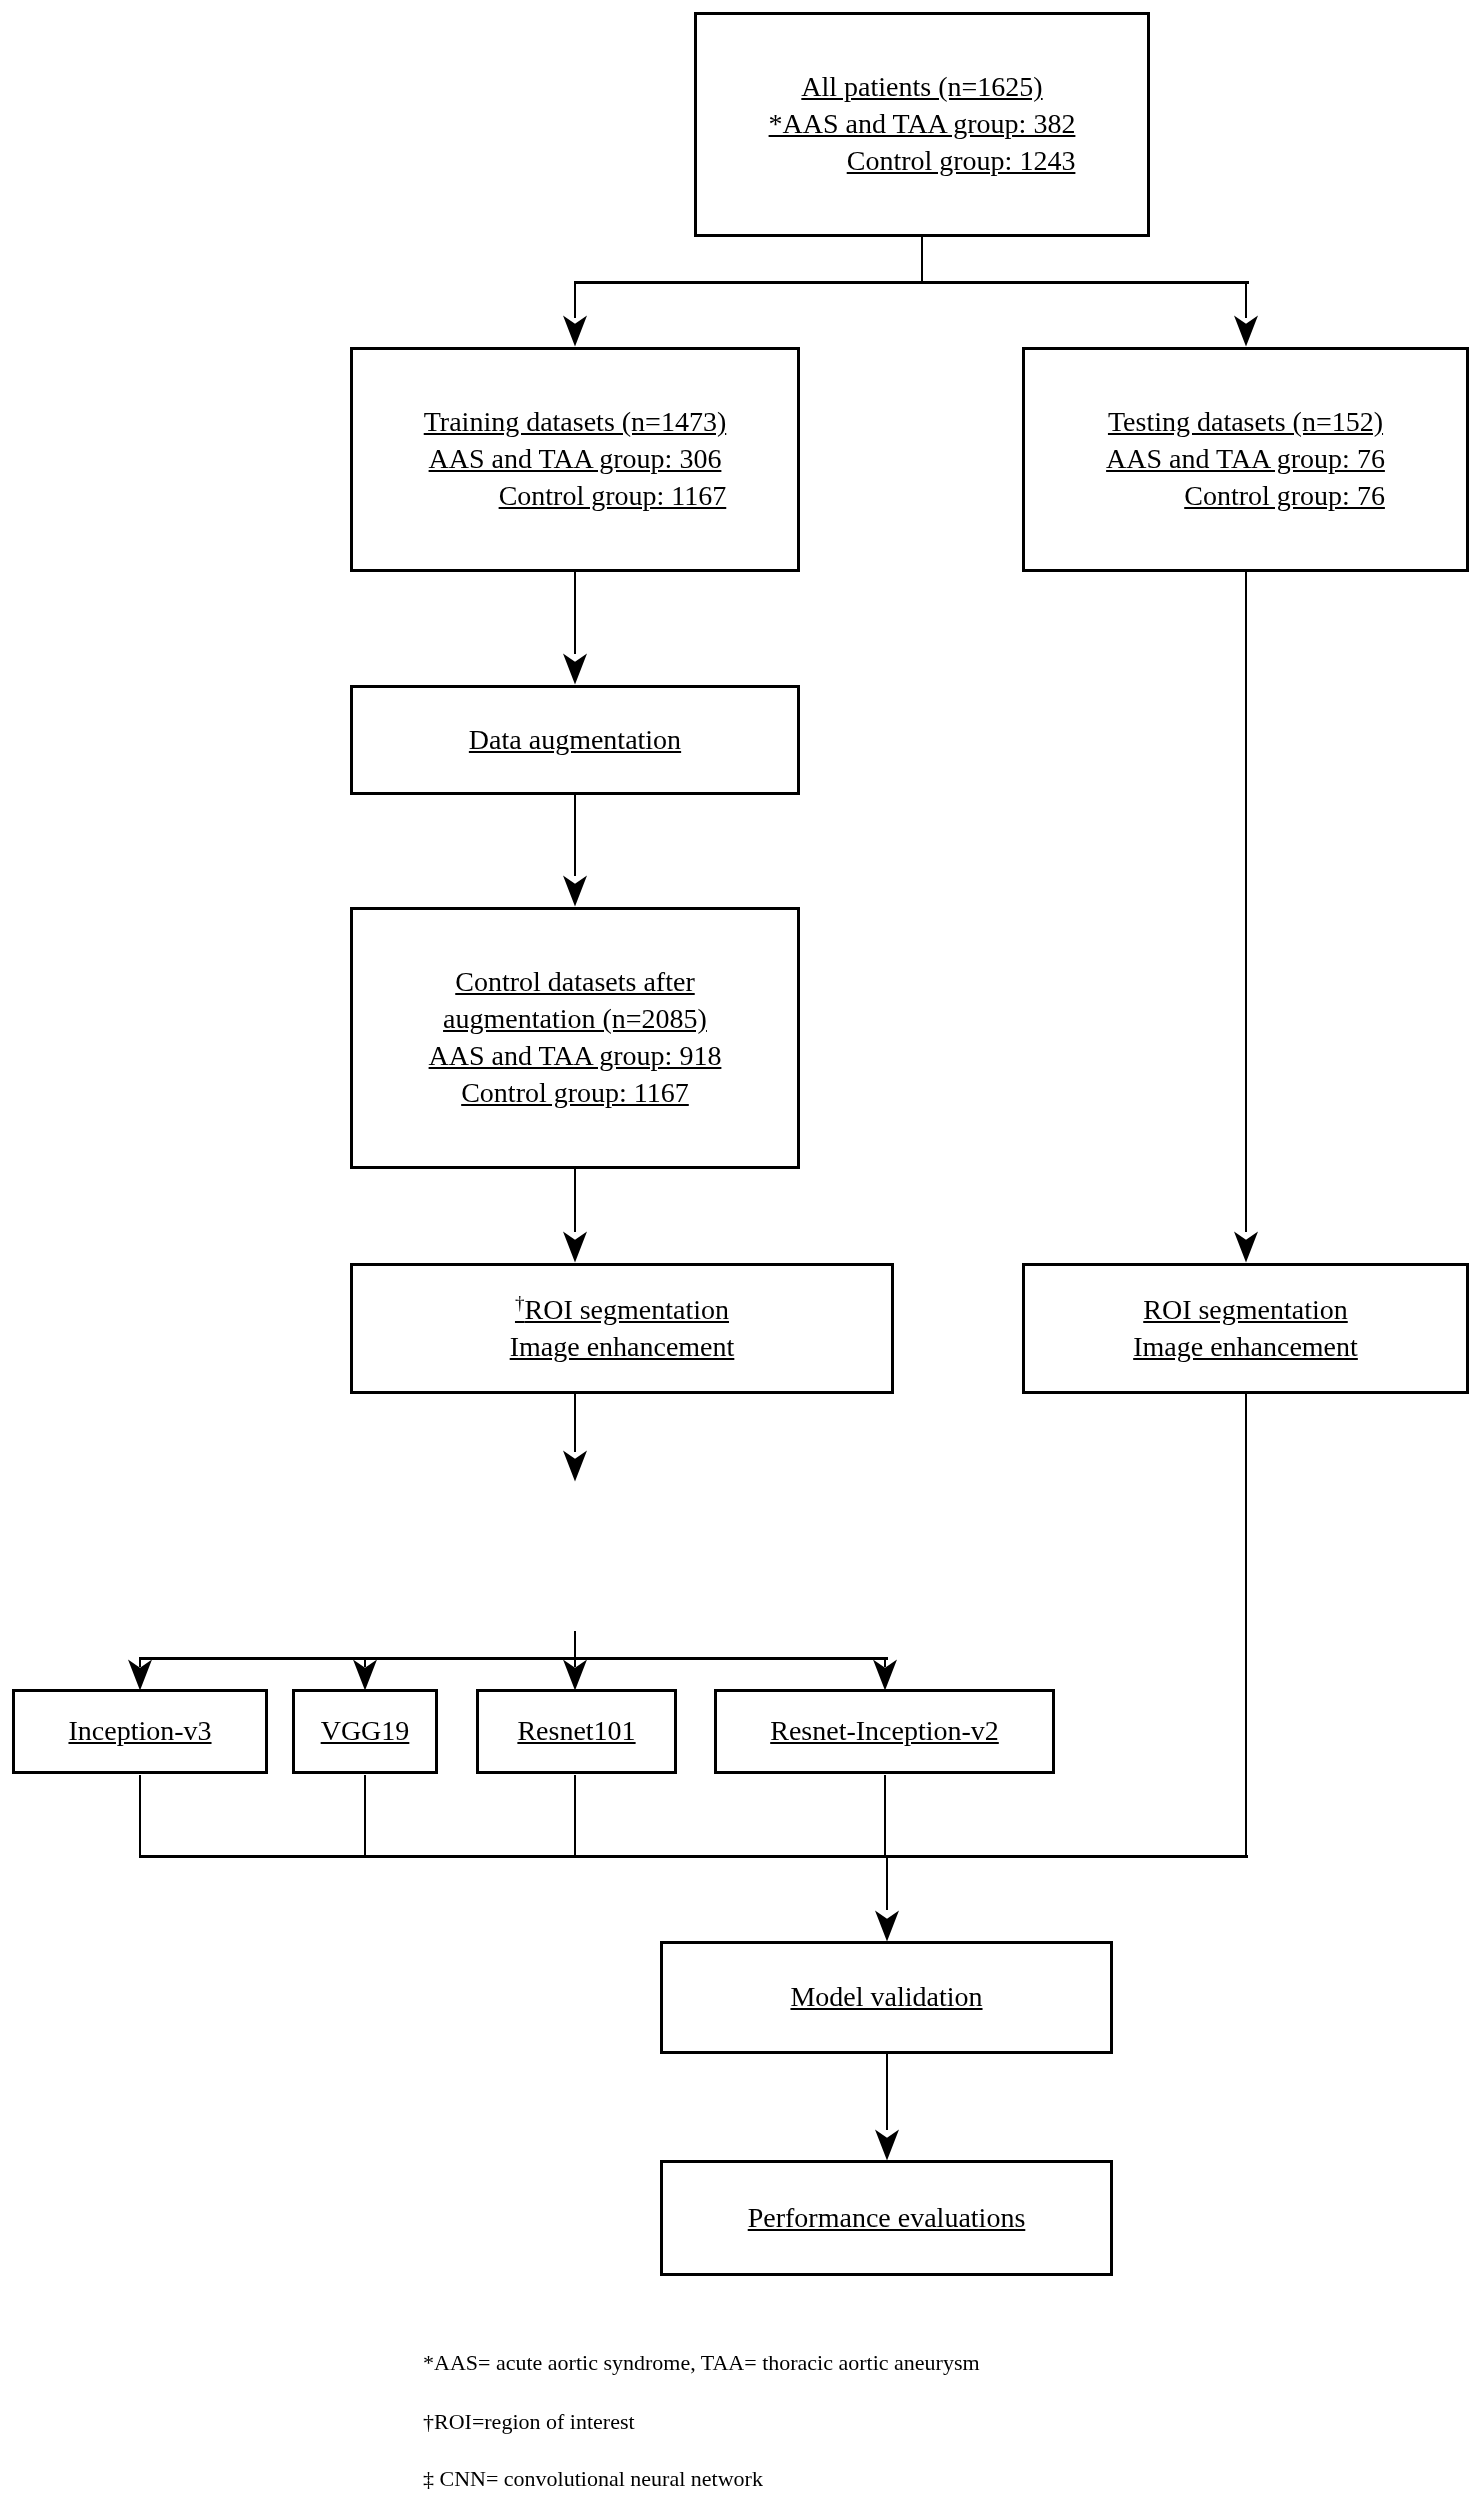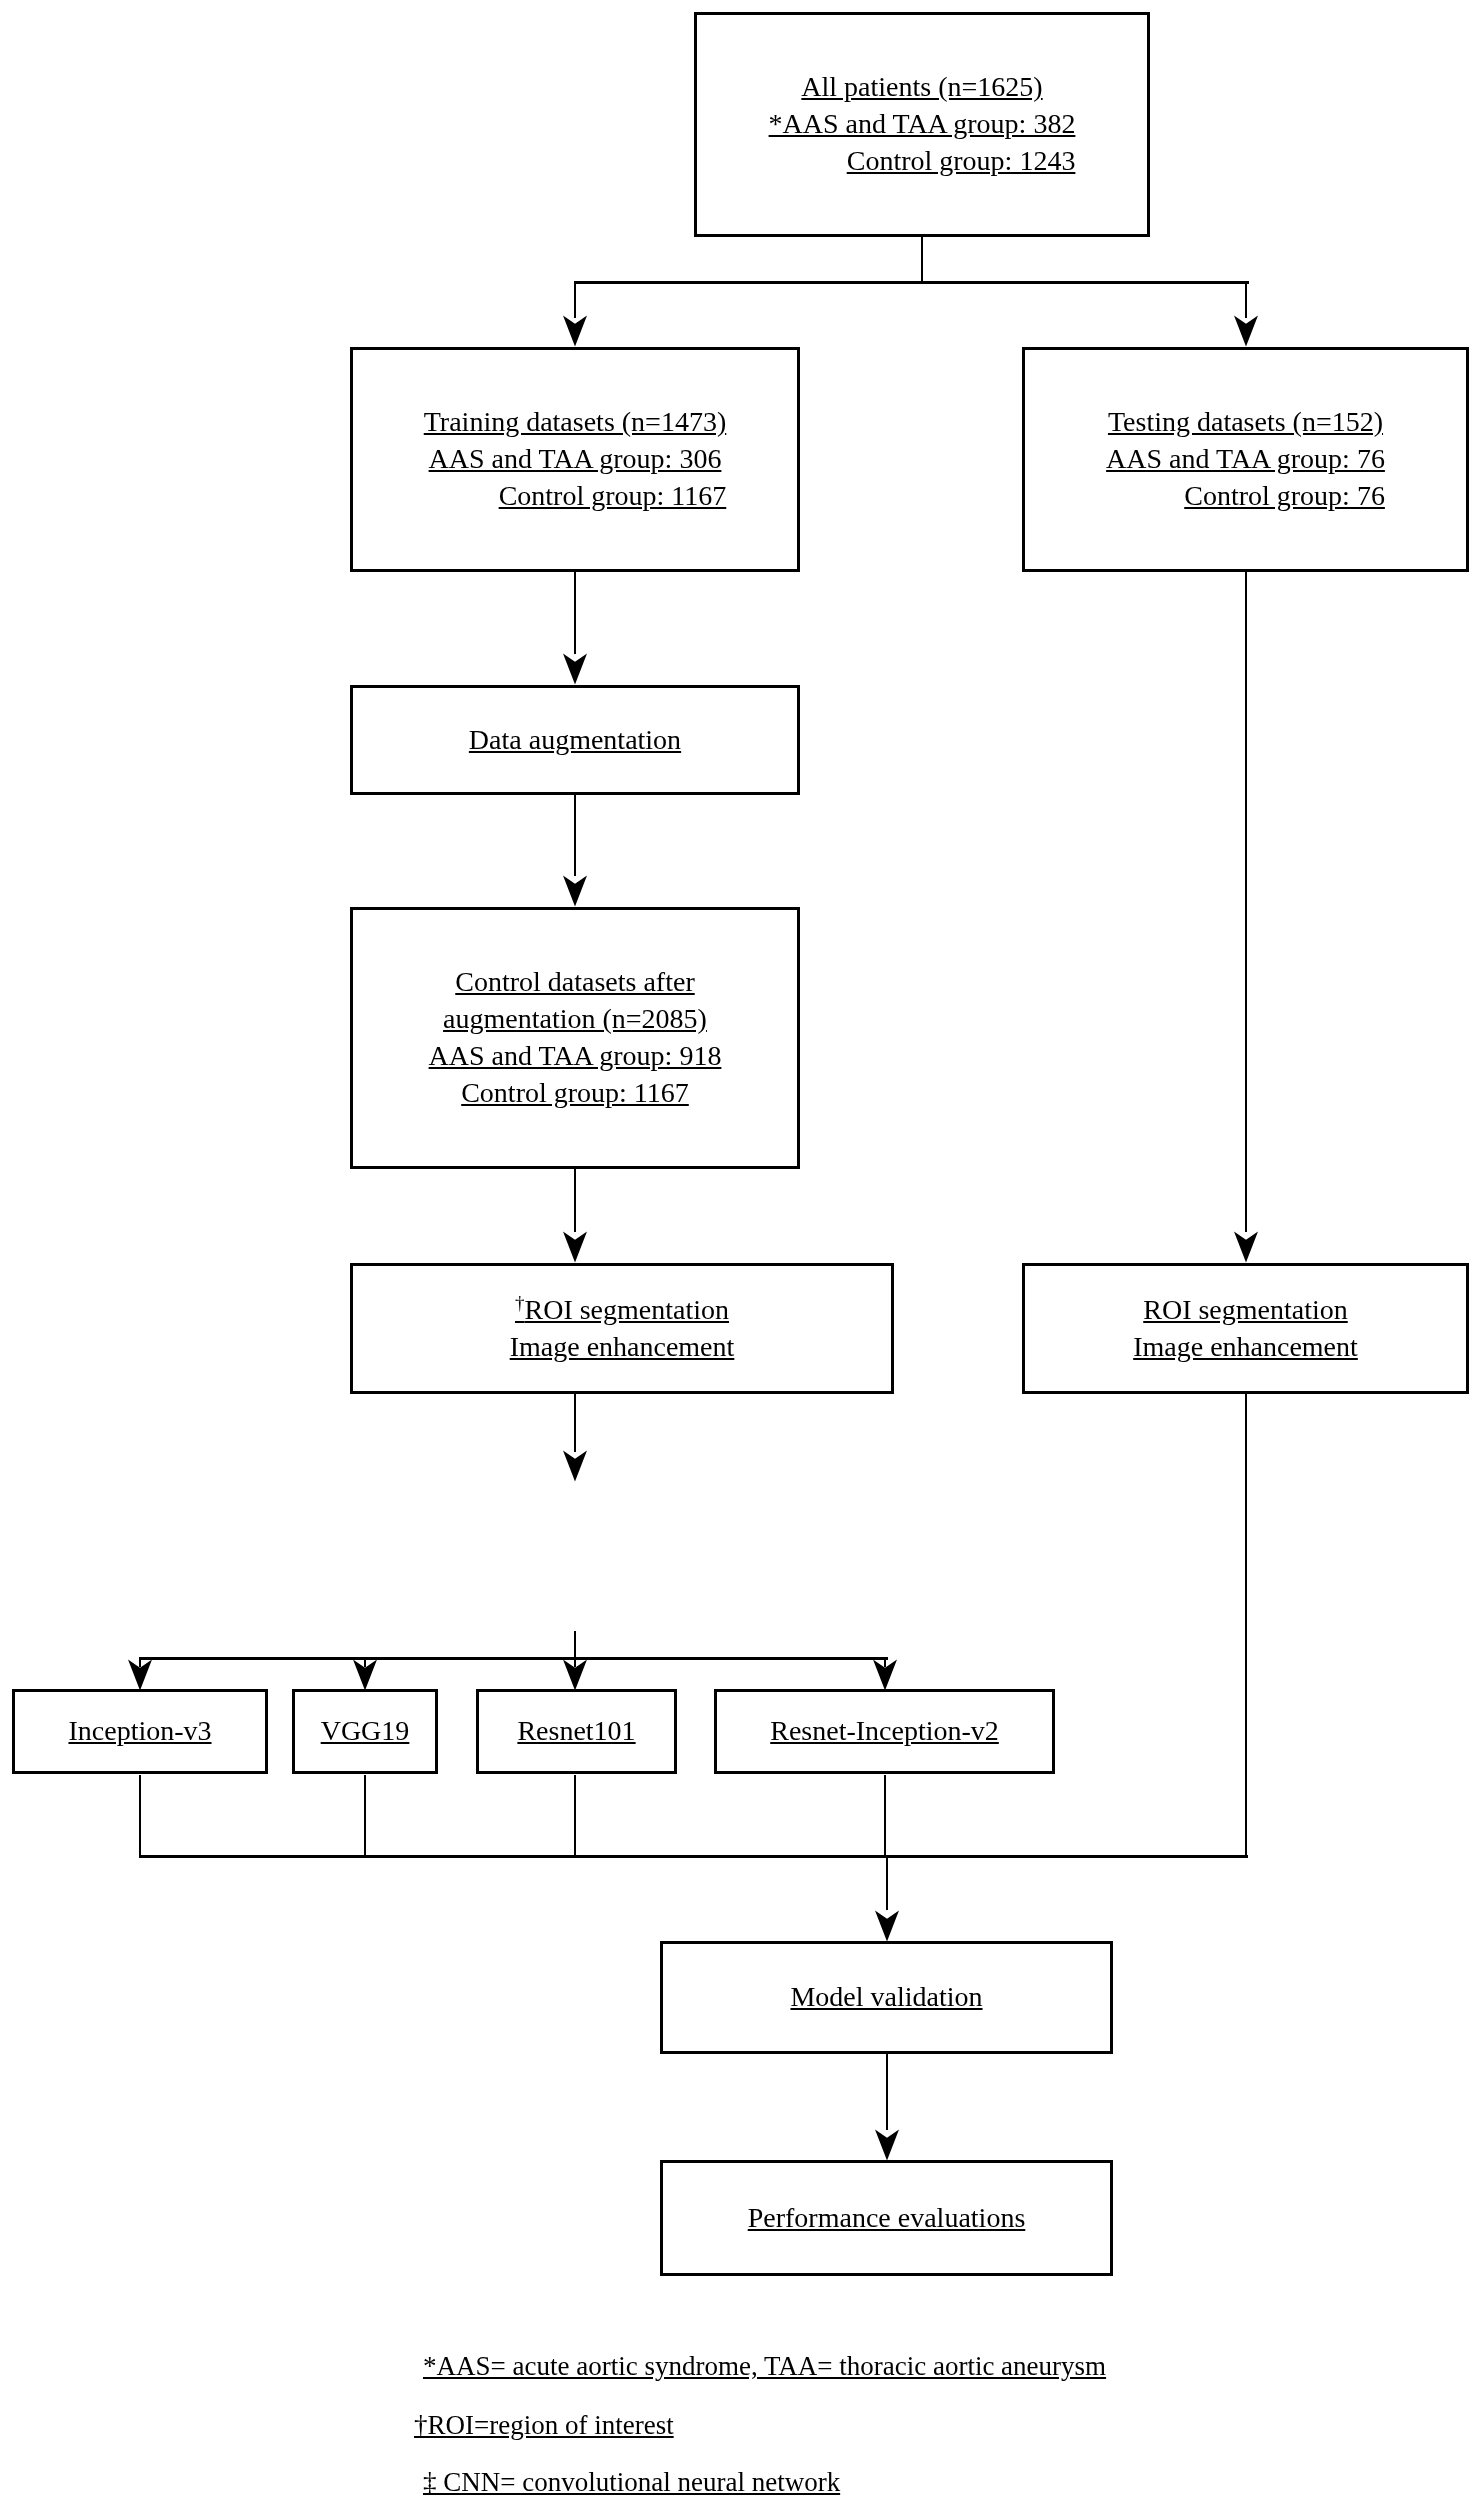--- a/index.html
+++ b/index.html
@@ -32,24 +32,23 @@
   .sup{
     font-size:0.68em;
     vertical-align:super;
     line-height:0;
   }
   .vline,.hline{position:absolute;background:#000000;}
   .arrow{position:absolute;width:24px;height:32px;}
   .arrow svg{display:block;width:24px;height:32px;}
   .footnote{
     position:absolute;
-    font-size:27px;
+    font-size:22px;
     line-height:1.2;
     white-space:nowrap;
-    text-decoration:underline;
   }
 </style>
 </head>
 <body>
 
 <div class="canvas">
 
   <div class="box" style="left:694px;top:12px;width:456px;height:225px;">
     <div class="lines">
       <div>All patients (n=1625)</div>
@@ -240,17 +239,17 @@
   </div>
 
   <div class="vline" style="left:886px;top:2054px;width:2.4px;height:76px;"></div>
   <div class="arrow" style="left:875px;top:2129px;">
     <svg viewBox="0 0 40 52">
         <path d="M0,0 L20,52 L40,0 L20,14 Z" fill="#000"></path>
       </svg>
   </div>
 
   <div class="footnote" style="left:423px;top:2350px;">*AAS= acute aortic syndrome, TAA= thoracic aortic aneurysm</div>
-  <div class="footnote" style="left:414px;top:2409px;">†ROI=region of interest</div>
+  <div class="footnote" style="left:423px;top:2409px;">†ROI=region of interest</div>
   <div class="footnote" style="left:423px;top:2466px;">‡ CNN= convolutional neural network</div>
 
 </div>
 
 
 </body></html>

